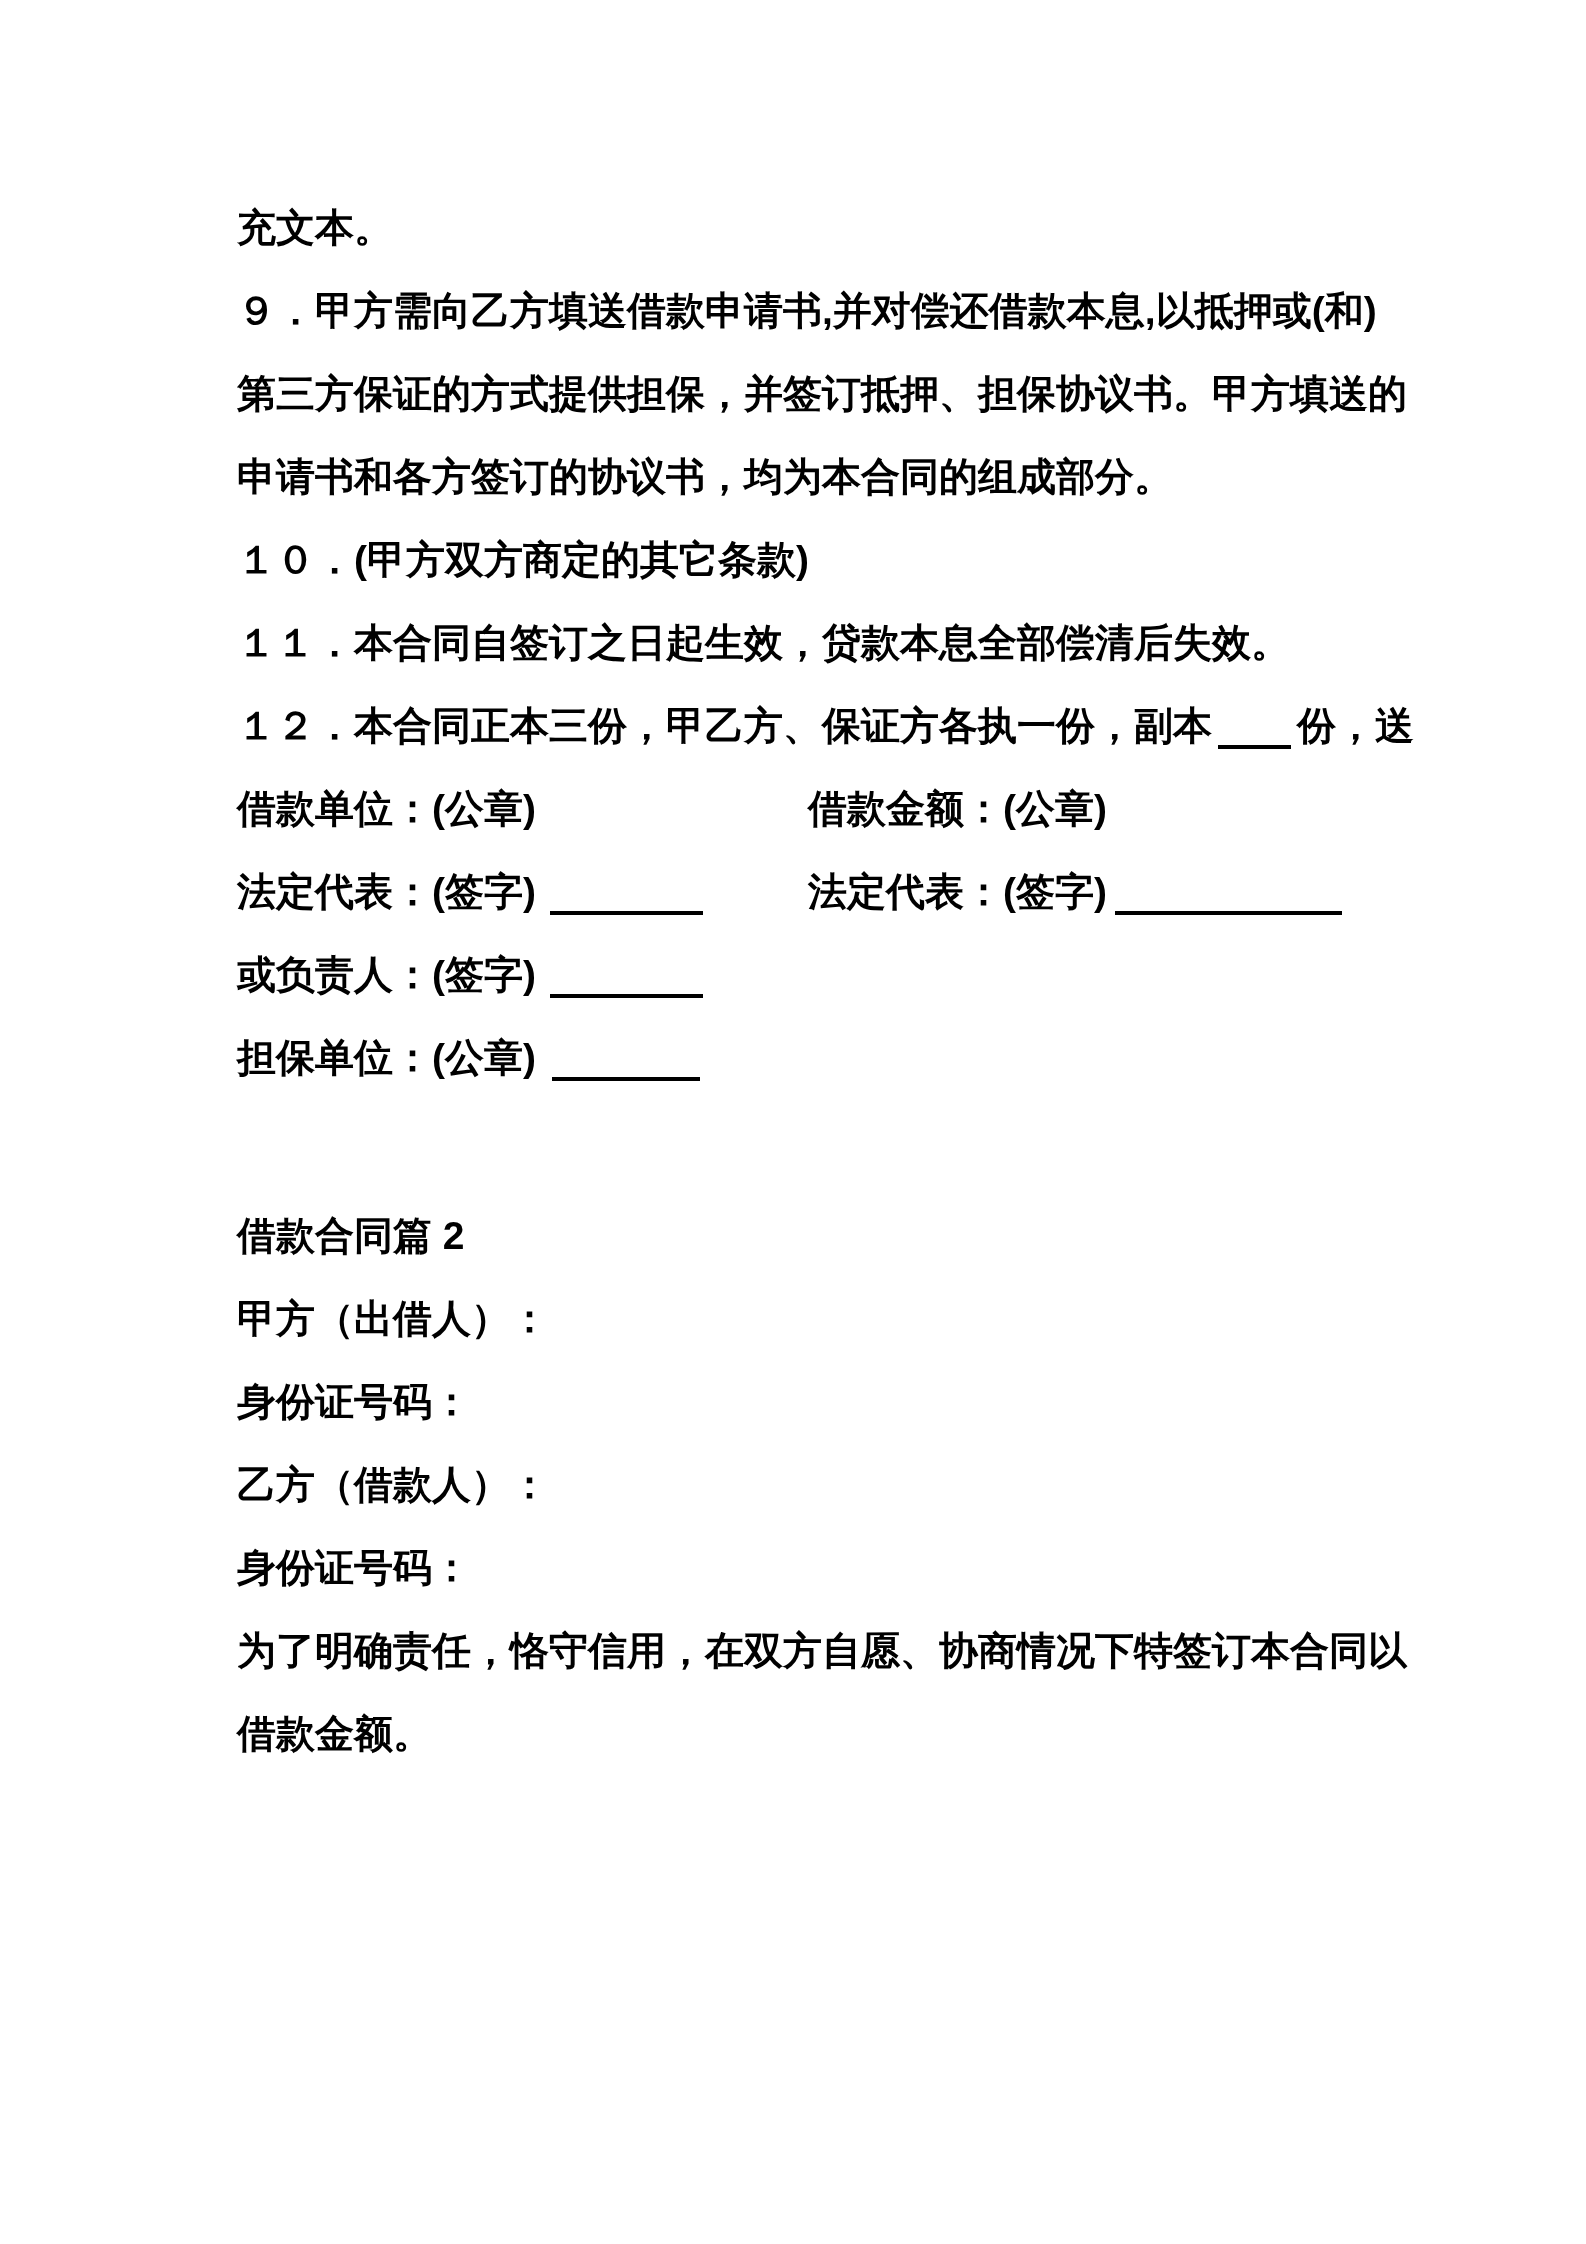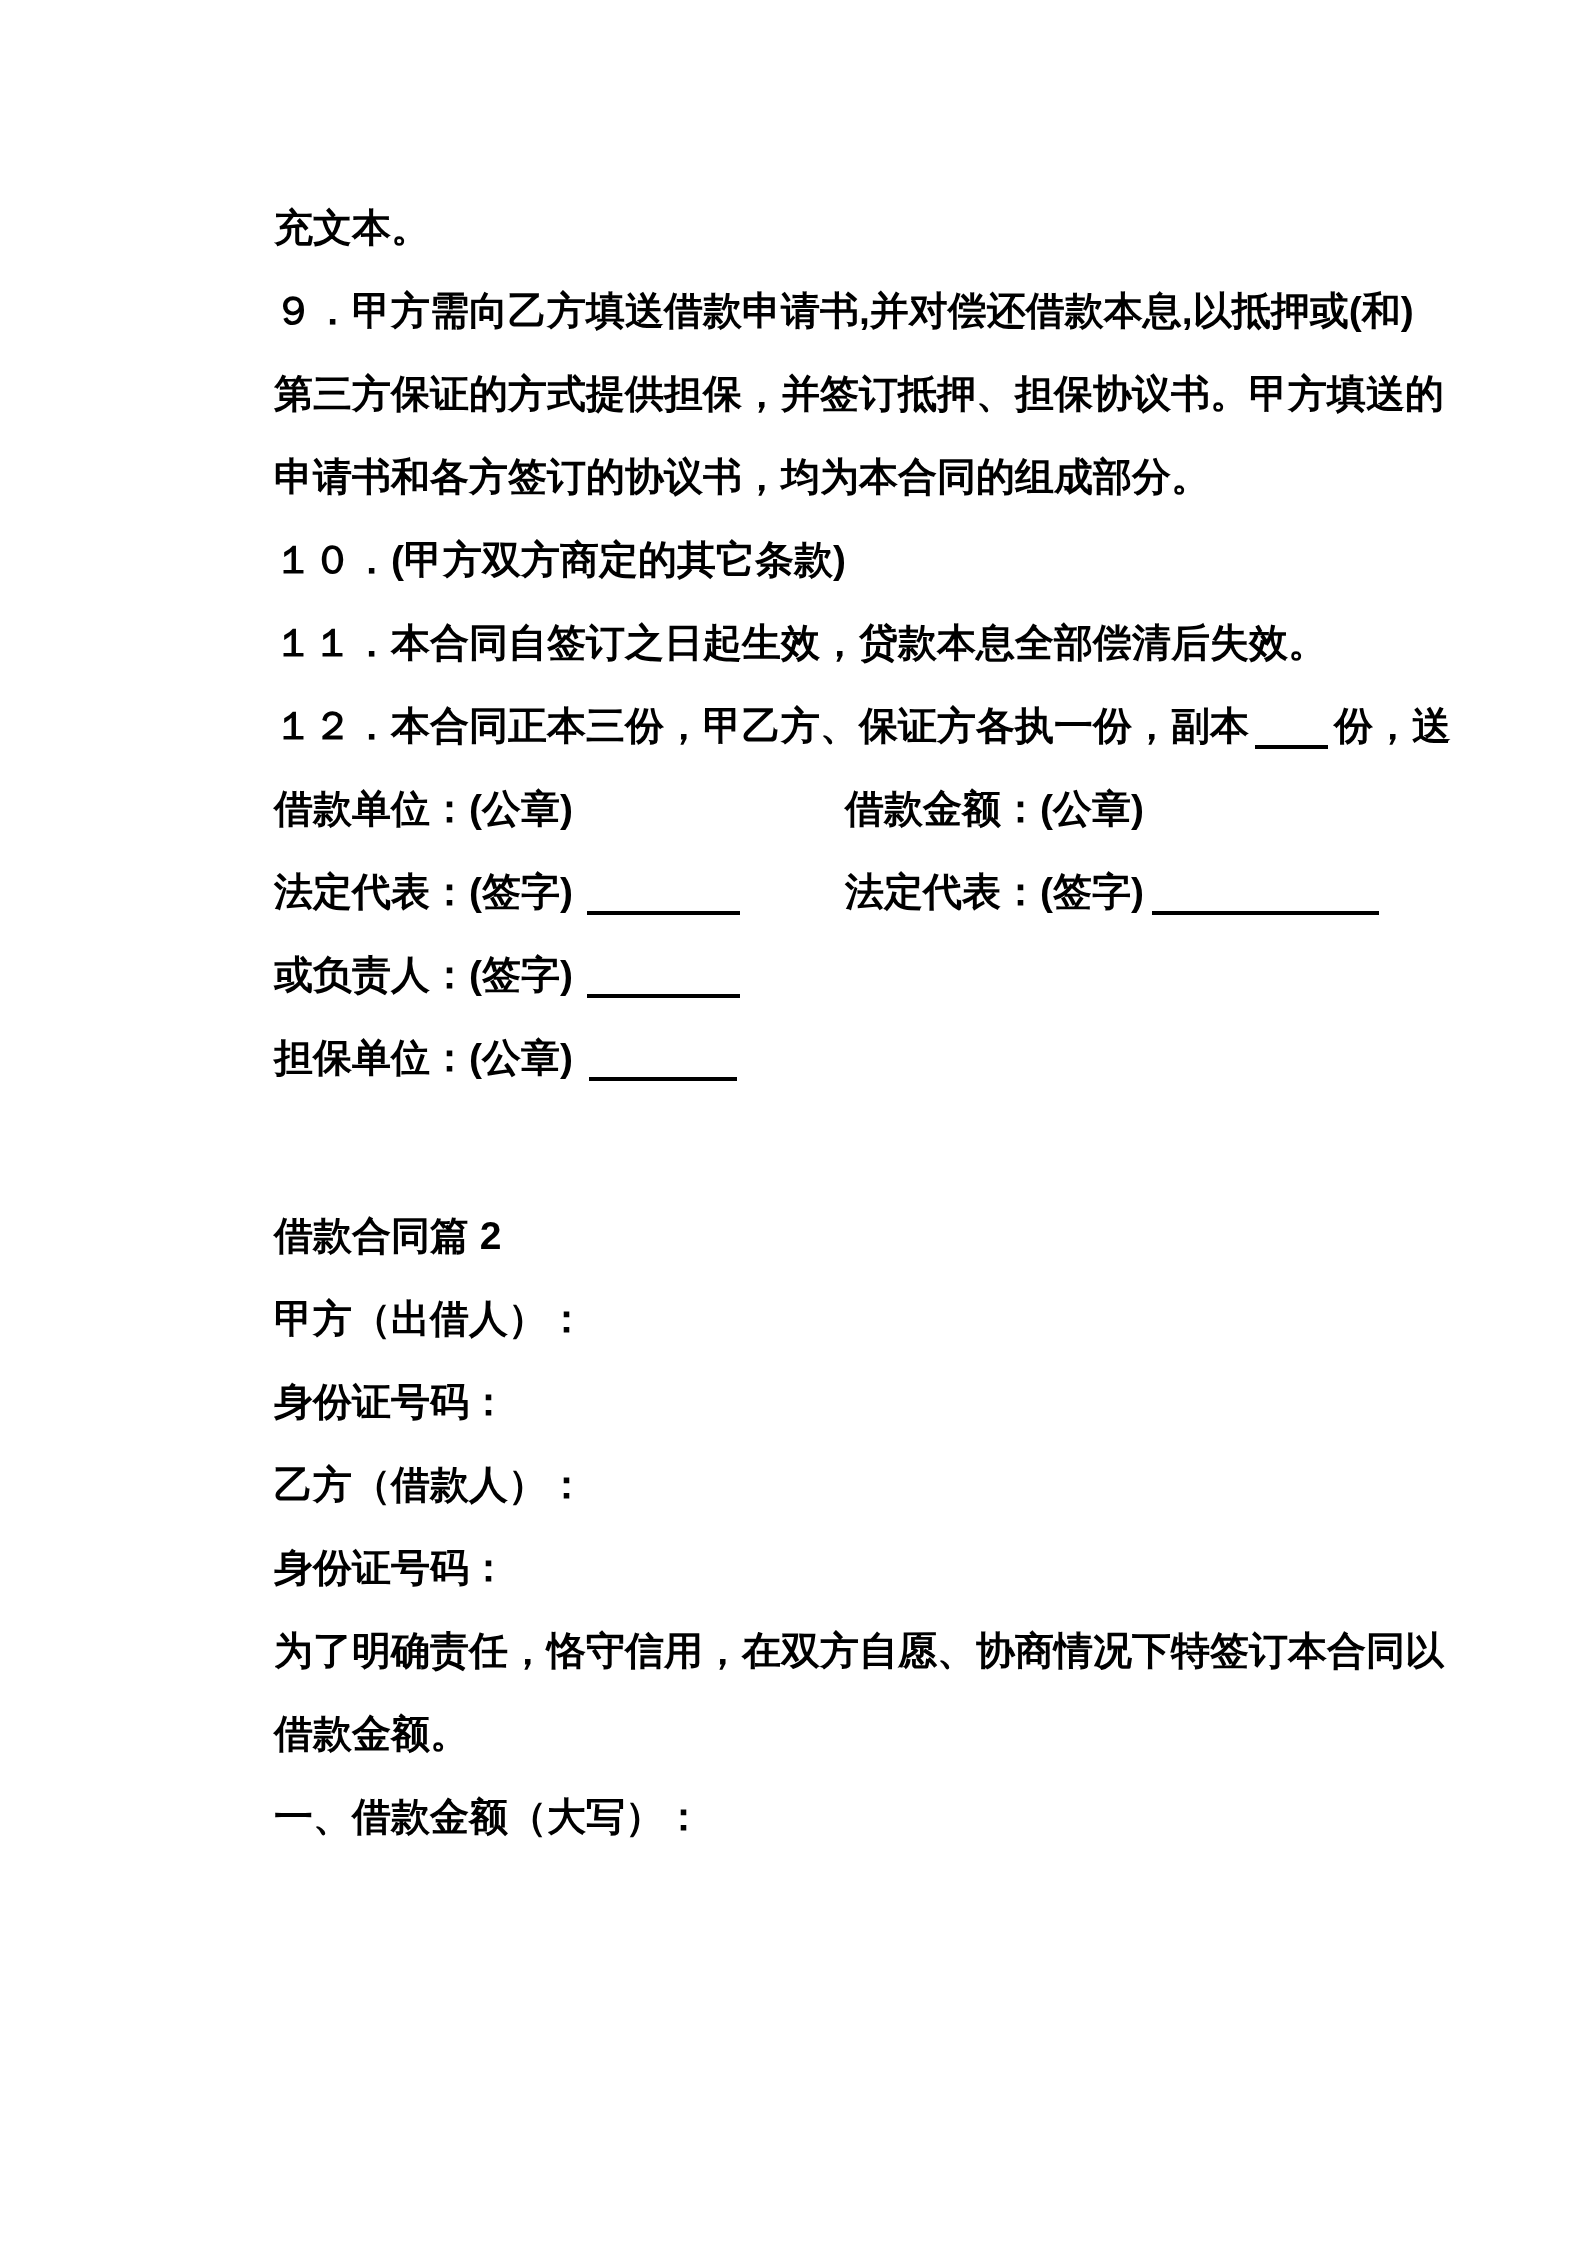--- a/index.html
+++ b/index.html
@@ -7,21 +7,21 @@
     position: relative;
     width: 1586px;
     height: 2244px;
     background: #ffffff;
     overflow: hidden;
     font-family: "Liberation Sans", "DejaVu Sans", sans-serif;
     font-weight: 700;
     font-size: 39px;
     color: #000000;
   }
-  .content { padding: 186px 0 0 237px; margin-left: 37px; }
+  .content { padding: 186px 0 0 237px; }
   .line {
     position: relative;
     height: 83px;
     line-height: 83px;
     white-space: nowrap;
   }
   .spacer { height: 95px; }
   .col-right { position: absolute; left: 571px; top: 0; }
   .blank {
     display: inline-block;
@@ -111,18 +111,15 @@
     </div>
 
     <div class="line">
       <span>为了明确责任，恪守信用，在双方自愿、协商情况下特签订本合同以</span>
     </div>
 
     <div class="line">
       <span>借款金额。</span>
     </div>
 
-    <div class="line">
-      <span>一、借款金额（大写）：</span>
-    </div>
 
   </div>
 </div>
 
 </body></html>

